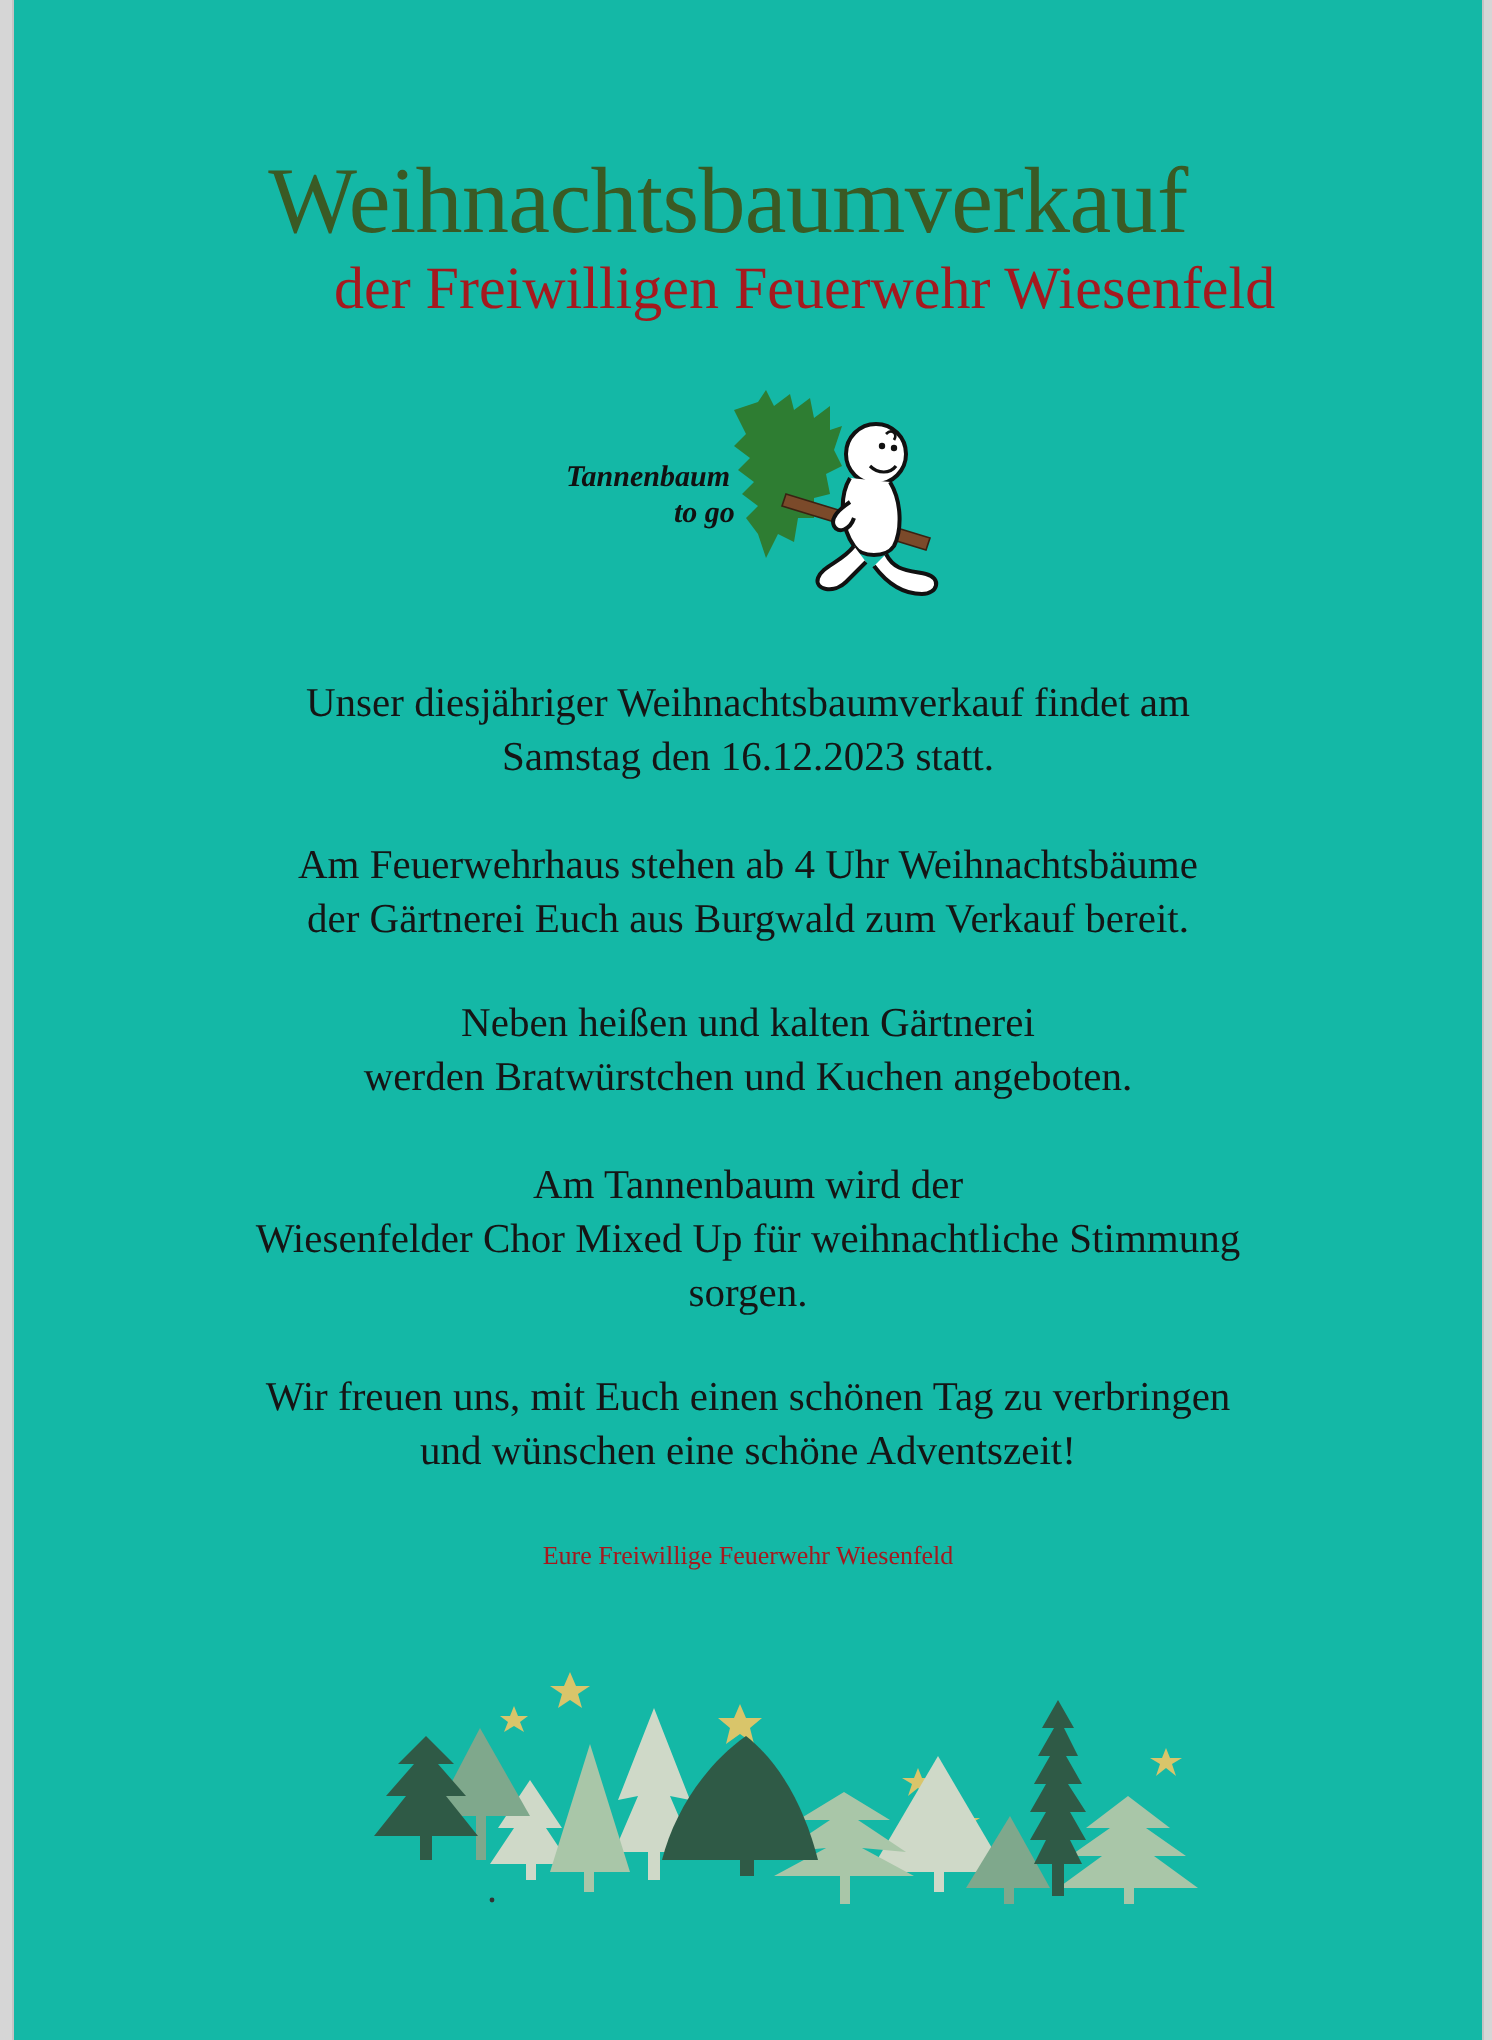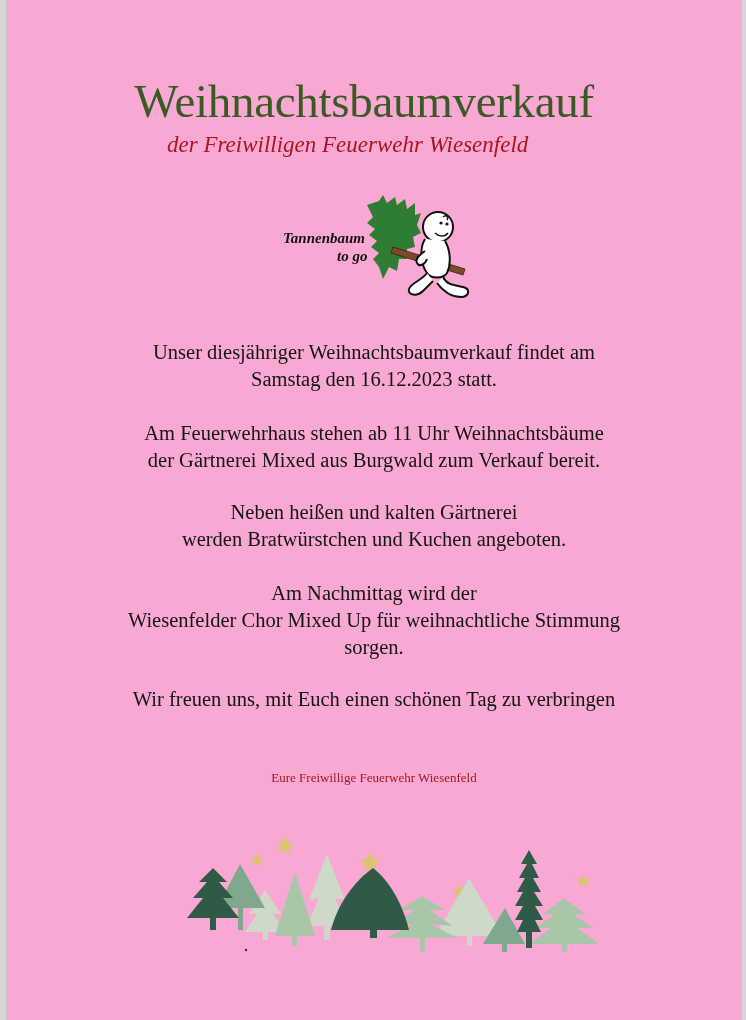--- a/index.html
+++ b/index.html
@@ -3,39 +3,38 @@
   <meta charset="utf-8">
   <style>
     html, body { margin: 0; padding: 0; }
     body {
       width: 746px; height: 1020px; overflow: hidden;
       background: #d6d6d6;
       position: relative;
     }
     .page {
       position: absolute; left: 6px; top: 0; width: 734px; height: 1020px;
-      background: #f9a8d4;
+      background: #14b8a6;
       border-left: 1px solid #c4c4c4;
       border-right: 1px solid #c4c4c4;
       font-family: "Liberation Serif", "DejaVu Serif", serif;
       color: #111;
     }
     .title {
       position: absolute; left: 0; width: 734px; top: 72px;
       text-align: center;
       font-size: 47px; line-height: 58px;
       color: var(--green);
       letter-spacing: -0.3px;
       padding-right: 20px; box-sizing: border-box;
     }
     .subtitle {
       position: absolute; left: 160px; top: 130px;
-      font-size: 23px; line-height: 30px;
+      font-size: 30px; line-height: 30px;
       color: var(--red);
-      font-style: italic;
     }
     .logo {
       position: absolute; left: 268px; top: 193px; width: 205px; height: 110px;
     }
     .para {
       position: absolute; left: 0; width: 734px;
       text-align: center;
       font-size: 20.5px; line-height: 27px;
       color: #151515;
     }
@@ -84,37 +83,38 @@
       <text x="62" y="68" font-family="Liberation Serif, serif" font-style="italic" font-weight="bold" font-size="15" fill="#111">to go</text>
     </svg>
   </div>
 
   <div class="para" style="top:339px;">
     <span class="line">Unser diesjähriger Weihnachtsbaumverkauf findet am</span>
     <span class="line">Samstag den 16.12.2023 statt.</span>
   </div>
 
   <div class="para" style="top:420px;">
-    <span class="line">Am Feuerwehrhaus stehen ab 11 Uhr Weihnachtsbäume</span>
-    <span class="line">der Gärtnerei Mixed aus Burgwald zum Verkauf bereit.</span>
+    <span class="line">Am Feuerwehrhaus stehen ab 4 Uhr Weihnachtsbäume</span>
+    <span class="line">der Gärtnerei Euch aus Burgwald zum Verkauf bereit.</span>
   </div>
 
   <div class="para" style="top:499px;">
     <span class="line">Neben heißen und kalten Gärtnerei</span>
     <span class="line">werden Bratwürstchen und Kuchen angeboten.</span>
   </div>
 
   <div class="para" style="top:580px;">
-    <span class="line">Am Nachmittag wird der</span>
+    <span class="line">Am Tannenbaum wird der</span>
     <span class="line">Wiesenfelder Chor Mixed Up für weihnachtliche Stimmung</span>
     <span class="line">sorgen.</span>
   </div>
 
   <div class="para" style="top:686px;">
     <span class="line">Wir freuen uns, mit Euch einen schönen Tag zu verbringen</span>
+    <span class="line">und wünschen eine schöne Adventszeit!</span>
   </div>
 
   <div class="closing">Eure Freiwillige Feuerwehr Wiesenfeld</div>
 
   <div class="forest">
     <svg width="430" height="130" viewBox="0 0 430 130">
 
       <g fill="#d9c56a">
         <polygon points="108,10 111,17 118,17 112,21 114,28 108,24 102,28 104,21 98,17 105,17"></polygon>
         <polygon points="80,27 82,32 87,32 83,35 85,40 80,37 75,40 77,35 73,32 78,32"></polygon>

